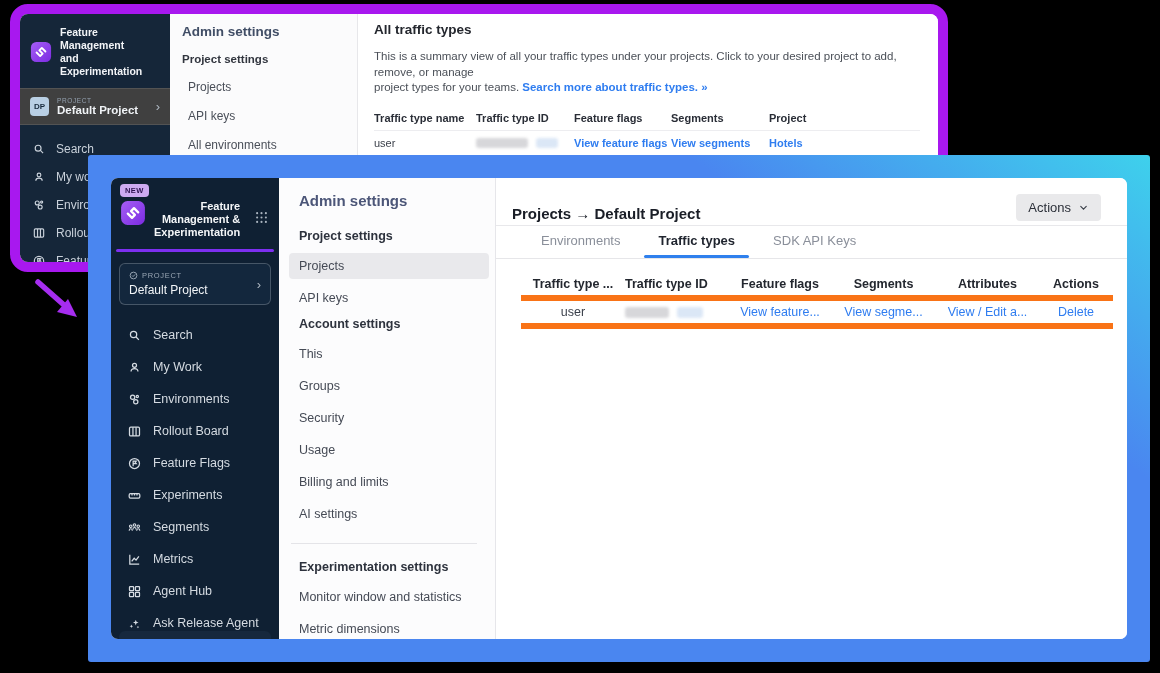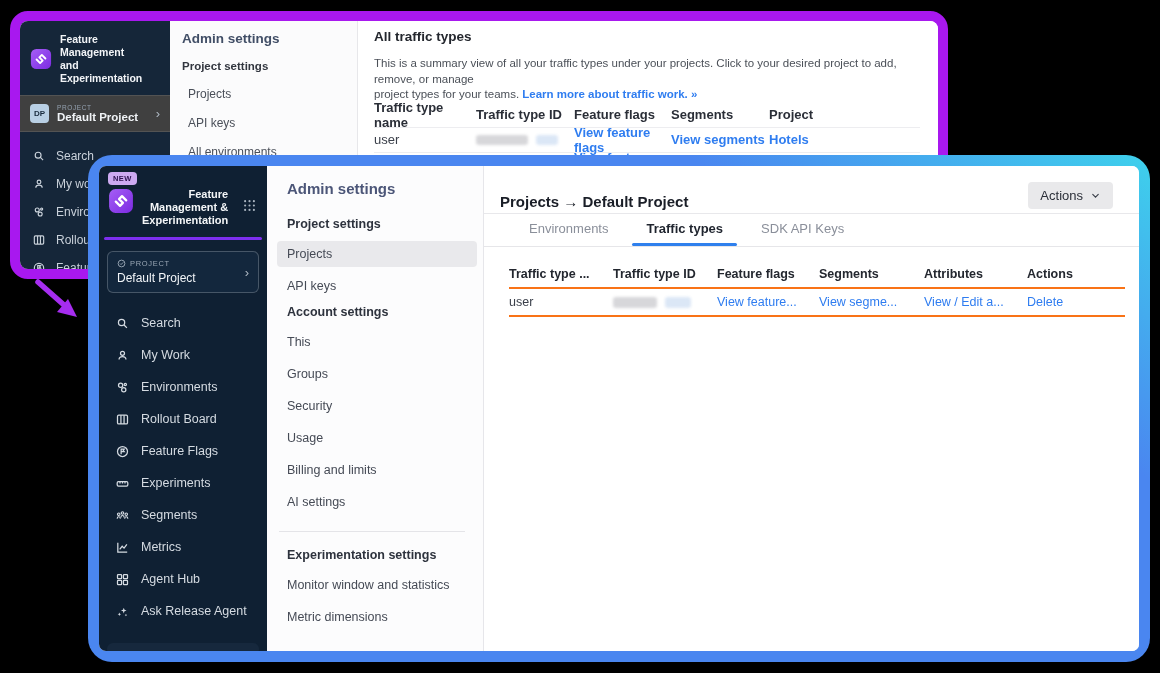--- a/index.html
+++ b/index.html
@@ -1,21 +1,21 @@
 <!DOCTYPE html>
 <html><head>
 <meta charset="utf-8">
 <style>
   * { margin:0; padding:0; box-sizing:border-box; }
   html,body { width:1160px; height:673px; background:#000; overflow:hidden;
               font-family:"Liberation Sans", sans-serif; }
   .stage { position:relative; width:1160px; height:673px; background:#000; }
 
   
-  .win-purple { position:absolute; left:10px; top:11px; width:938px; height:268px;
+  .win-purple { position:absolute; left:10px; top:4px; width:938px; height:268px;
     border:10px solid #a818ef; border-radius:18px; background:#fff; overflow:hidden; z-index:1;
     display:flex; }
   .pw-sidebar { width:150px; background:#152639; color:#c9d1da; flex-shrink:0; font-size:12px; }
   .pw-logo-row { display:flex; align-items:center; gap:8px; padding:12px 8px 10px 10px; }
   .pw-logo-txt { font-size:10.5px; font-weight:bold; color:#f2f4f7; line-height:13px; }
   .pw-project { display:flex; align-items:center; gap:8px; padding:8px 10px;
     border-top:1px solid rgba(255,255,255,.10); border-bottom:1px solid rgba(255,255,255,.10);
     background:#404040; }
   .dp-badge { width:19px; height:19px; border-radius:4px; background:#b9cfe4; color:#17293c;
     font-size:8px; font-weight:bold; display:flex; align-items:center; justify-content:center; }
@@ -32,37 +32,37 @@
   .pw-admin h2 { font-size:13.5px; font-weight:bold; color:#414e66; margin-bottom:14px; }
   .pw-sec { font-size:11.5px; font-weight:bold; color:#32363f; margin-bottom:10px; }
   .pw-aitem { font-size:12px; color:#4a4f59; padding:5px 8px; margin:0 0 5px -2px;
     border-radius:4px; cursor:pointer; white-space:nowrap; }
   .pw-aitem.sel { background:#e4e4e7; }
 
   .pw-main { flex:1; background:#fff; padding:8px 18px 0 16px; min-width:0; }
   .pw-main h1 { font-size:13.5px; font-weight:bold; color:#24272e; margin-bottom:12px; }
   .pw-desc { font-size:11.5px; color:#4b5058; line-height:15.5px; }
   .pw-desc a { color:#2f7df0; font-weight:bold; text-decoration:none; }
-  .pw-table { font-size:13px; }
+  .pw-table { margin-top:10px; font-size:11px; }
   .pw-tr { display:flex; align-items:center; height:25px; border-bottom:1px solid #ededf0; }
   .pw-th { font-weight:bold; color:#2a2e37; }
   .pw-c0{width:102px;} .pw-c1{width:98px; display:flex; align-items:center;}
   .pw-c2{width:97px;} .pw-c3{width:98px;} .pw-c4{flex:1;}
   .pw-table a { color:#2f7df0; font-weight:bold; text-decoration:none; }
   .pw-name { color:#3c414b; }
 
   .redact-g { height:10px; border-radius:3px; background:#d7d7da; filter:blur(1.6px); }
   .redact-b { height:10px; border-radius:3px; background:#dbe7f6; filter:blur(1.6px); margin-left:8px; }
 
   
   .arrow { position:absolute; left:30px; top:276px; z-index:2; }
 
   
   .win-blue { position:absolute; left:88px; top:155px; width:1062px; height:507px; z-index:3;
-    border-radius:24px; padding:11px;
+    border-radius:3px; padding:23px;
     background:linear-gradient(215deg,#3ed1ec 0%,#4a86f0 26%,#4a86f0 100%); }
   .bw-inner { width:100%; height:100%; background:#fff; border-radius:7px; overflow:hidden;
     display:flex; }
 
   .bw-sidebar { width:168px; flex-shrink:0; background:#0f2033; color:#d5dbe2; position:relative; }
   .new-badge { position:absolute; left:9px; top:6px; background:#cdaaf1; color:#2e1250;
     font-size:7.5px; font-weight:bold; letter-spacing:.4px; padding:2px 5px; border-radius:4px; }
   .bw-logo-row { display:flex; align-items:flex-start; gap:8px; padding:22px 8px 8px 9px; position:relative;text-align:right; }
   .bw-logo-txt { font-size:11px; font-weight:bold; color:#f4f6f8; line-height:13px; }
   .grid-icon { position:absolute; right:10px; top:32px; color:#aab4c0; }
@@ -99,22 +99,22 @@
     border-radius:4px; padding:6px 12px; font-size:13px; color:#2b2f38; cursor:pointer;
     font-family:inherit; }
   .bw-hdiv { height:1px; background:#e8e8eb; }
   .bw-tabs { display:flex; align-items:flex-end; gap:38px; padding:0 0 0 45px; height:33px;
     border-bottom:1px solid #e6e6e9; }
   .bw-tab { font-size:13px; color:#8a8f9a; padding-bottom:10px; position:relative; cursor:pointer; }
   .bw-tab.active { color:#1f242e; font-weight:bold; }
   .bw-tab.active::after { content:""; position:absolute; left:-14px; right:-14px; bottom:0;
     height:3px; background:#2f80ed; border-radius:2px; }
   .bw-table { margin:14px 0 0 25px; font-size:12.5px; }
-  .bw-tr { display:flex; align-items:center; height:28px; border-bottom:2px solid #f97316;
-    margin-right:14px; }
+  .bw-tr { display:flex; align-items:center; height:28px; border-bottom:6px solid #f97316;
+    margin-right:14px;text-align:center; }
   .bw-th { font-weight:bold; color:#23272f; }
   .bw-c0{width:104px;} .bw-c1{width:104px; display:flex; align-items:center;}
   .bw-c2{width:102px;} .bw-c3{width:105px;} .bw-c4{width:103px;} .bw-c5{flex:1;}
   .bw-table a { color:#2e7cf0; text-decoration:none; }
   .bw-name { color:#3a3f4a; }
 
   .logo-sq { flex-shrink:0; }
   svg { display:block; }
 </style>
 </head>
@@ -198,21 +198,21 @@
       <div class="pw-aitem">All environments</div>
       <div class="pw-aitem sel">All traffic types</div>
       <div class="pw-aitem">Event types</div>
     </nav>
 
     <main class="pw-main">
       <h1>All traffic types</h1>
       <p class="pw-desc">
         <span>This is a summary view of all your traffic types under your projects. Click to your desired project to add, remove, or manage</span><br>
         <span>project types for your teams.</span>
-        <a href="#">Learn more about traffic work. »</a>
+        <a href="#">Search more about traffic types. »</a>
       </p>
       <div class="pw-table">
         <div class="pw-tr pw-th">
           <span class="pw-c0">Traffic type name</span>
           <span class="pw-c1">Traffic type ID</span>
           <span class="pw-c2">Feature flags</span>
           <span class="pw-c3">Segments</span>
           <span class="pw-c4">Project</span>
         </div>
         <div class="pw-tr">

